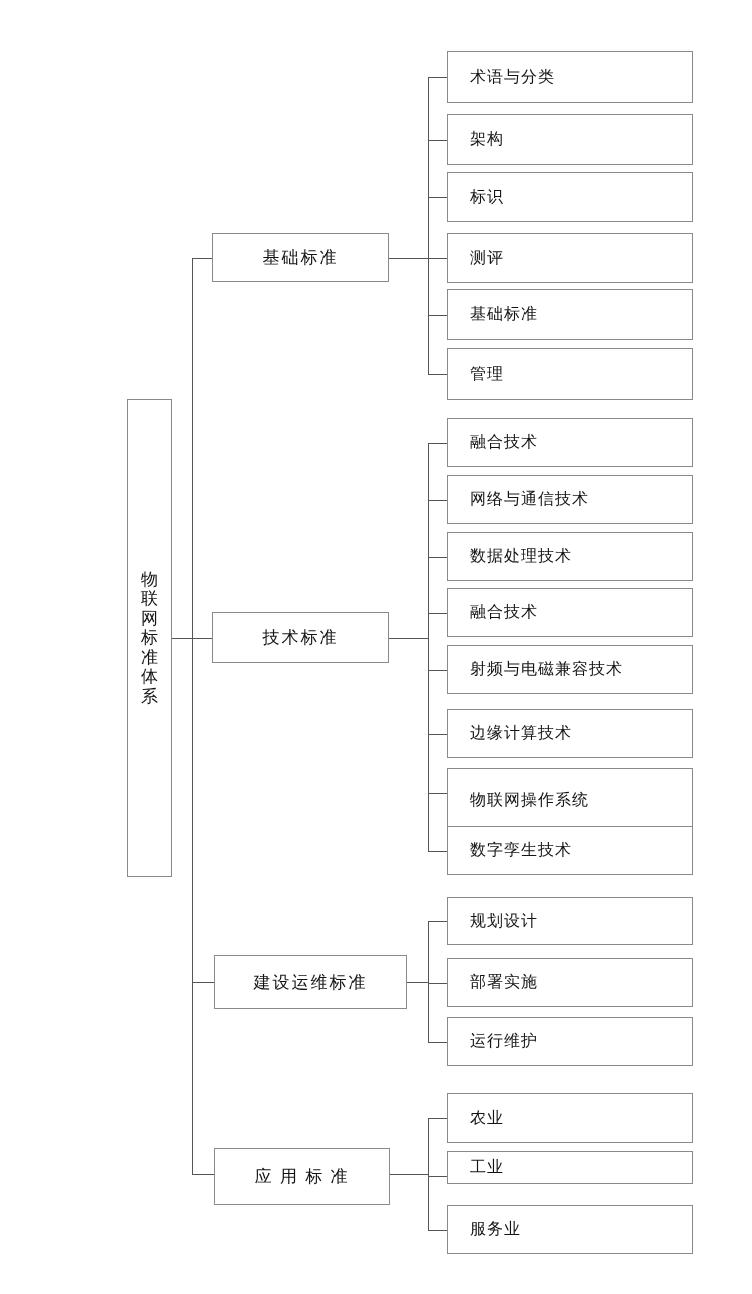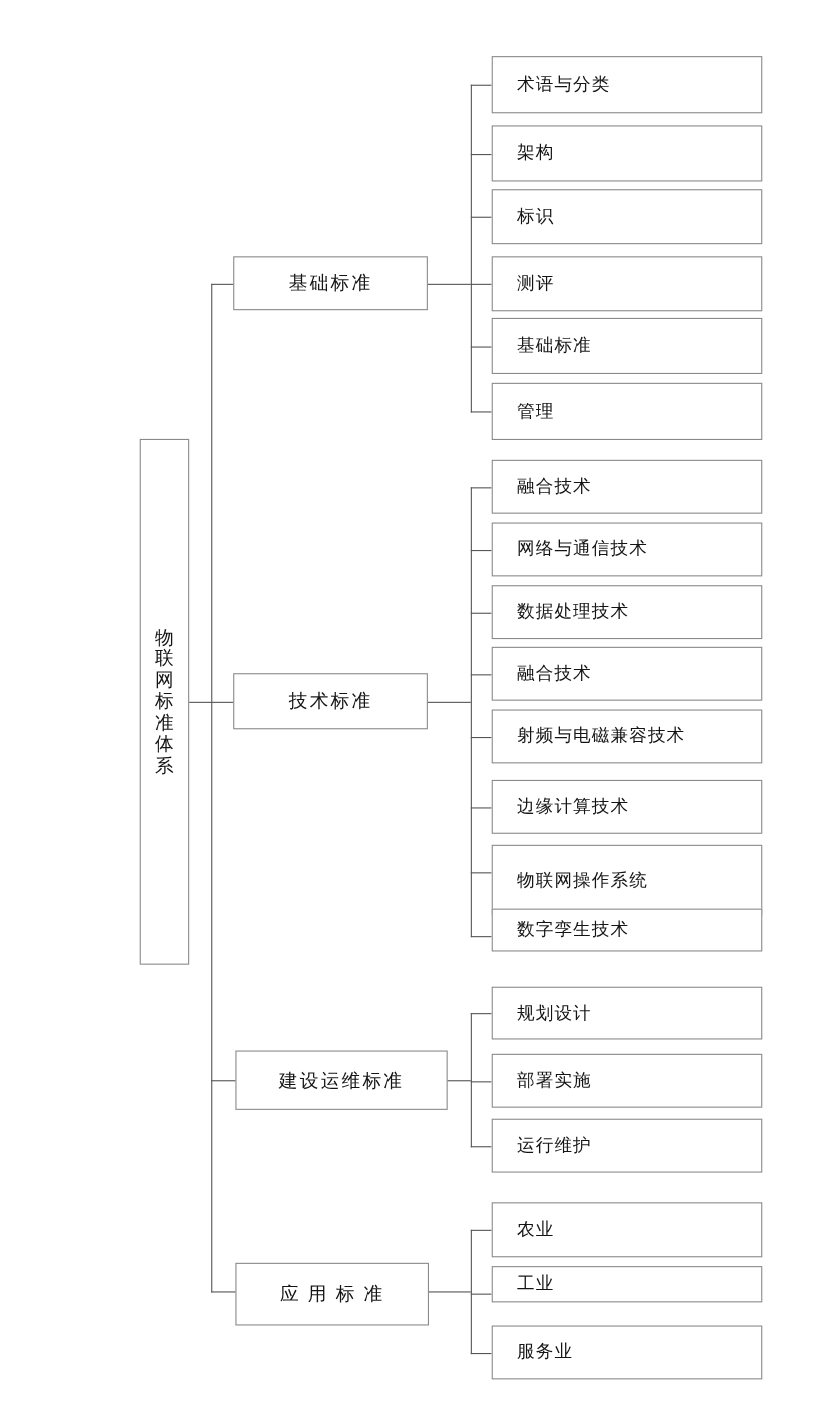--- a/index.html
+++ b/index.html
@@ -87,21 +87,21 @@
     <div class="node leaf" style="left: 447px; top: 532px; width: 246px; height: 49px;">数据处理技术</div>
     <div class="line" style="left: 428px; top: 613px; width: 19px; height: 1px;"></div>
     <div class="node leaf" style="left: 447px; top: 588px; width: 246px; height: 49px;">融合技术</div>
     <div class="line" style="left: 428px; top: 670px; width: 19px; height: 1px;"></div>
     <div class="node leaf" style="left: 447px; top: 645px; width: 246px; height: 49px;">射频与电磁兼容技术</div>
     <div class="line" style="left: 428px; top: 734px; width: 19px; height: 1px;"></div>
     <div class="node leaf" style="left: 447px; top: 709px; width: 246px; height: 49px;">边缘计算技术</div>
     <div class="line" style="left: 428px; top: 793px; width: 19px; height: 1px;"></div>
     <div class="node leaf" style="left: 447px; top: 768px; width: 246px; height: 64px; text-align: center;">物联网操作系统</div>
     <div class="line" style="left: 428px; top: 851px; width: 19px; height: 1px;"></div>
-    <div class="node leaf" style="left: 447px; top: 826px; width: 246px; height: 39px;">数字孪生技术</div>
+    <div class="node leaf" style="left: 447px; top: 826px; width: 246px; height: 49px;">数字孪生技术</div>
     <div class="node parent" style="left: 214px; top: 955px; width: 193px; height: 54px;">建设运维标准</div>
     <div class="line" style="left: 192px; top: 982px; width: 22px; height: 1px;"></div>
     <div class="line" style="left: 407px; top: 982px; width: 21px; height: 1px;"></div>
     <div class="line" style="left: 428px; top: 921px; width: 1px; height: 122px;"></div>
     <div class="line" style="left: 428px; top: 921px; width: 19px; height: 1px;"></div>
     <div class="node leaf" style="left: 447px; top: 897px; width: 246px; height: 48px;">规划设计</div>
     <div class="line" style="left: 428px; top: 983px; width: 19px; height: 1px;"></div>
     <div class="node leaf" style="left: 447px; top: 958px; width: 246px; height: 49px;">部署实施</div>
     <div class="line" style="left: 428px; top: 1042px; width: 19px; height: 1px;"></div>
     <div class="node leaf" style="left: 447px; top: 1017px; width: 246px; height: 49px;">运行维护</div>

